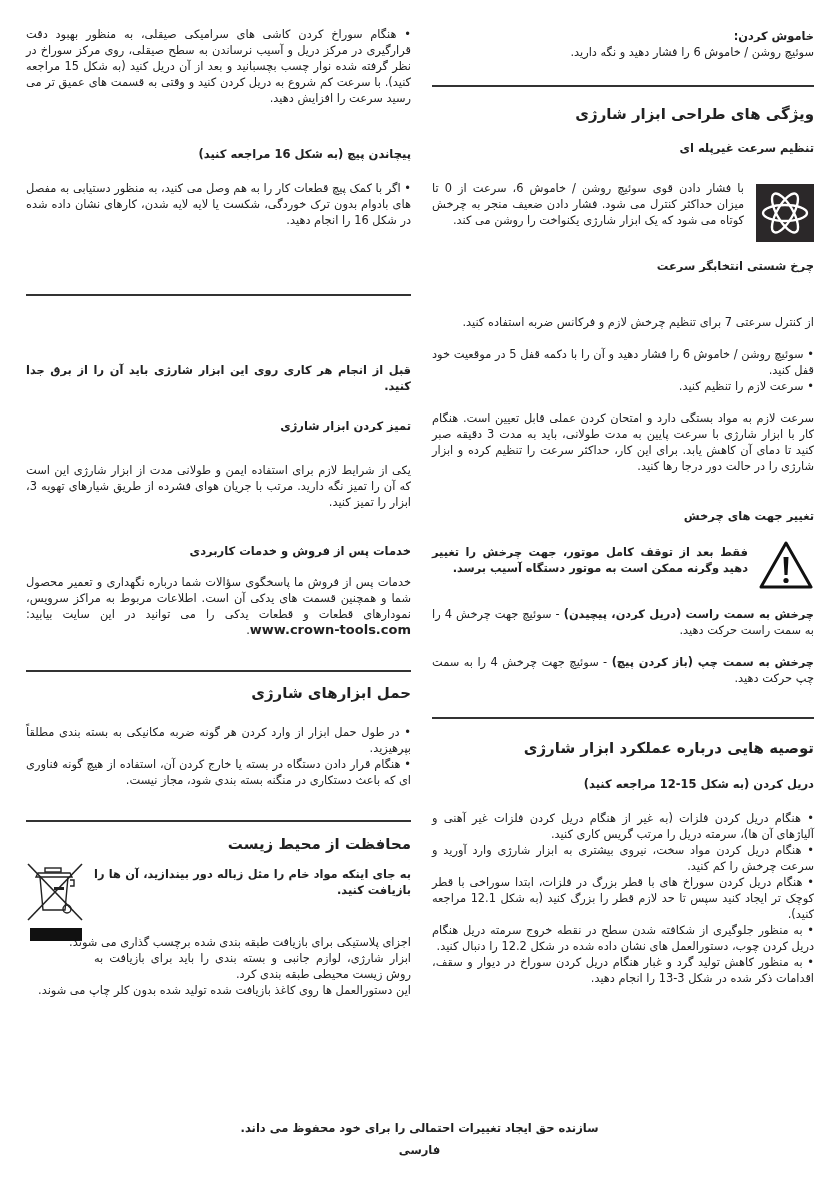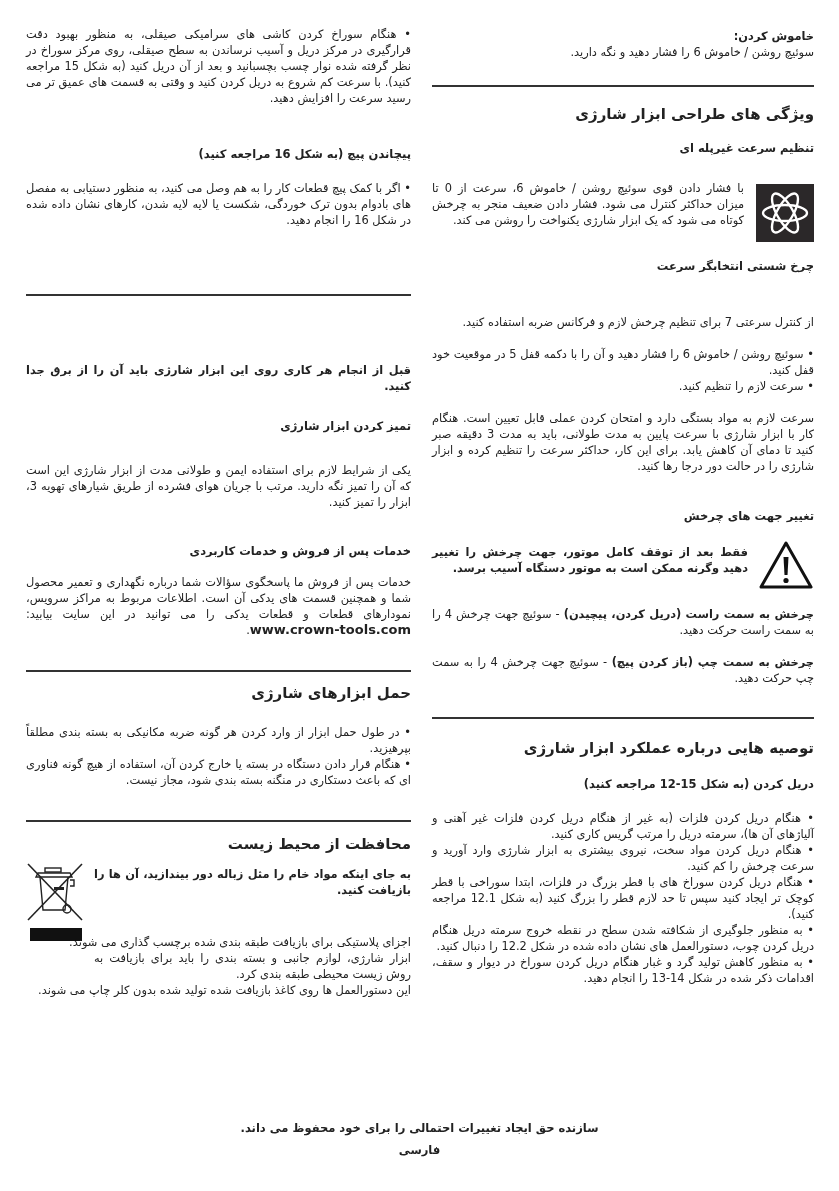--- a/index.html
+++ b/index.html
@@ -87,21 +87,21 @@
     <h1 class="h1">توصیه هایی درباره عملکرد ابزار شارژی</h1>
   </div>
   <div class="abs" style="top:776px;">
     <h2 class="h2">دریل کردن (به شکل 15-12 مراجعه کنید)</h2>
   </div>
   <div class="abs" style="top:810px;">
     <p>• هنگام دریل کردن فلزات (به غیر از هنگام دریل کردن فلزات غیر آهنی و آلیاژهای آن ها)، سرمته دریل را مرتب گریس کاری کنید.</p>
     <p>• هنگام دریل کردن مواد سخت، نیروی بیشتری به ابزار شارژی وارد آورید و سرعت چرخش را کم کنید.</p>
     <p>• هنگام دریل کردن سوراخ های با قطر بزرگ در فلزات، ابتدا سوراخی با قطر کوچک تر ایجاد کنید سپس تا حد لازم قطر را بزرگ کنید (به شکل 12.1 مراجعه کنید).</p>
     <p>• به منظور جلوگیری از شکافته شدن سطح در نقطه خروج سرمته دریل هنگام دریل کردن چوب، دستورالعمل های نشان داده شده در شکل 12.2 را دنبال کنید.</p>
-    <p>• به منظور کاهش تولید گرد و غبار هنگام دریل کردن سوراخ در دیوار و سقف، اقدامات ذکر شده در شکل 14-13 را انجام دهید.</p>
+    <p>• به منظور کاهش تولید گرد و غبار هنگام دریل کردن سوراخ در دیوار و سقف، اقدامات ذکر شده در شکل 3-13 را انجام دهید.</p>
   </div>
 </div>
 
 <div class="col col-left" style="height:1191px;">
   <div class="abs" style="top:26px;">
     <p>• هنگام سوراخ کردن کاشی های سرامیکی صیقلی، به منظور بهبود دقت قرارگیری در مرکز دریل و آسیب نرساندن به سطح صیقلی، روی مرکز سوراخ در نظر گرفته شده نوار چسب بچسبانید و بعد از آن دریل کنید (به شکل 15 مراجعه کنید). با سرعت کم شروع به دریل کردن کنید و وقتی به قسمت های عمیق تر می رسید سرعت را افزایش دهید.</p>
   </div>
   <div class="abs" style="top:146px;">
     <h2 class="h2">پیچاندن پیچ (به شکل 16 مراجعه کنید)</h2>
   </div>

